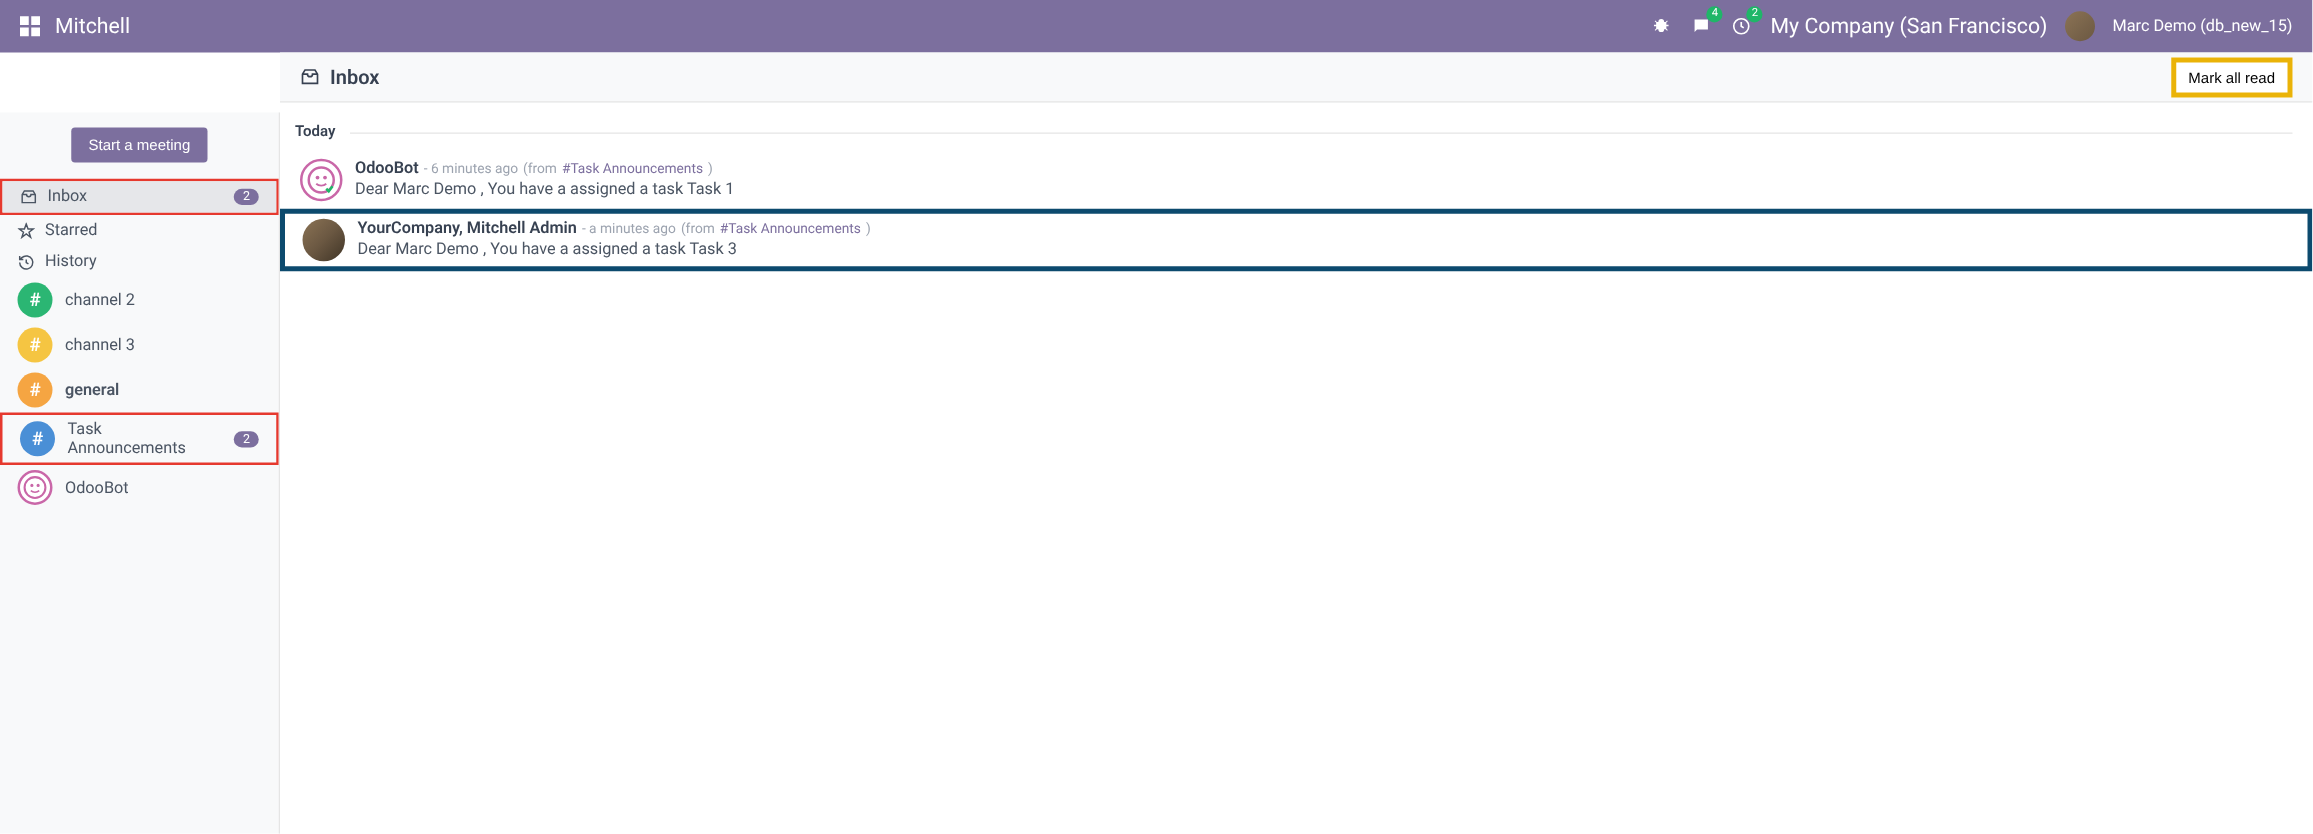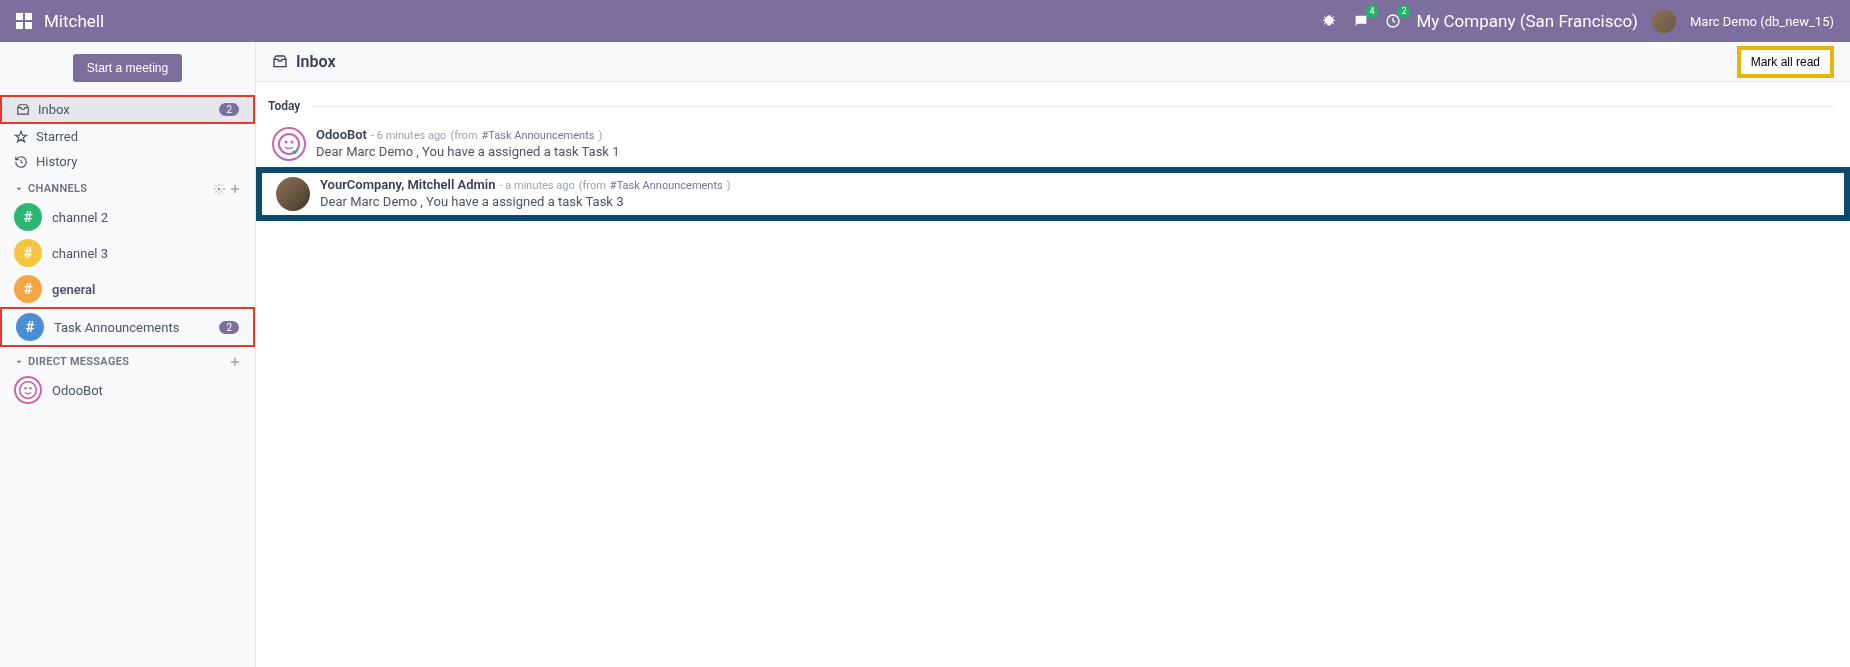--- a/index.html
+++ b/index.html
@@ -11,21 +11,21 @@
 .navbar-right { margin-left: auto; display: flex; align-items: center; gap: 14px; }
 .nav-icon { color: #fff; width: 18px; height: 18px; display: inline-flex; align-items: center; justify-content: center; position: relative; }
 .nav-badge { position: absolute; top: -7px; right: -8px; background: #1fb668; color: #fff; font-size: 9px; border-radius: 8px; padding: 1px 4px; min-width: 12px; text-align: center; line-height: 11px;}
 .company-name { color: #fff; font-size: 17px; }
 .avatar-small { width: 24px; height: 24px; border-radius: 50%; background: linear-gradient(135deg, #8b7355, #6b5842); display: inline-block; }
 .user-name { color: #fff; font-size: 13px; }
 .apps-icon { width: 16px; height: 16px; display: grid; grid-template-columns: 1fr 1fr; gap: 2px; }
 .apps-icon span { background: #fff; width: 7px; height: 7px; }
 
 .main { display: flex; height: 625px; }
-.sidebar { width: 256px; border-right: 1px solid #e5e5e5; background: #f8f9fa; display: flex; flex-direction: column; overflow-y: auto; }
+.sidebar { width: 224px; border-right: 1px solid #e5e5e5; background: #f8f9fa; display: flex; flex-direction: column; overflow-y: auto; margin-top: 48px; }
 .sidebar-top { padding: 12px; display: flex; justify-content: center; }
 .start-meeting { background: #7c6f9e; color: #fff; border: none; padding: 7px 14px; font-size: 12px; cursor: pointer; border-radius: 3px; }
 
 .sb-item { display: flex; align-items: center; padding: 5px 14px; gap: 8px; cursor: pointer; color: #4b5563; font-size: 13px; }
 .sb-item.active { background: #e6e7ea; }
 .sb-item-icon { width: 14px; height: 14px; display: inline-flex; align-items: center; justify-content: center; flex-shrink: 0; }
 .sb-badge { margin-left: auto; background: #7c6f9e; color: #fff; font-size: 10px; border-radius: 9px; padding: 1px 7px; min-width: 16px; text-align: center; }
 
 .sb-section { padding: 8px 14px 4px; display: flex; align-items: center; gap: 4px; color: #6b7280; font-size: 11px; font-weight: 600; letter-spacing: 0.3px; }
 .sb-section-actions { margin-left: auto; display: flex; gap: 4px; color: #9ca3af; }
@@ -52,21 +52,21 @@
 .msg-avatar { width: 34px; height: 34px; border-radius: 50%; flex-shrink: 0; }
 .msg-body { flex: 1; }
 .msg-header { display: flex; align-items: baseline; gap: 4px; flex-wrap: wrap; }
 .msg-author { font-weight: 600; color: #374151; font-size: 13px; }
 .msg-time { color: #9ca3af; font-size: 11px; }
 .msg-from { color: #9ca3af; font-size: 11px; }
 .msg-link { color: #7c6f9e; font-size: 11px; }
 .msg-link::before { content: "#"; }
 .msg-text { color: #4b5563; font-size: 13px; margin-top: 2px; }
 
-.msg.highlighted { border: 6px solid #0c4a6e; padding: 4px 14px; }
+.msg.highlighted { border: 4px solid #0c4a6e; padding: 4px 14px; }
 
 .odoo-bot-avatar { background: #fff; border: 2px solid #c967a8; display: flex; align-items: center; justify-content: center; }
 
 .mitchell-avatar { background: linear-gradient(135deg, #8b7355 0%, #6b5842 50%, #3f3426 100%); }
 
 svg { display: block; }
 </style>
 </head>
 <body>
 
@@ -134,35 +134,20 @@
 
     <div class="sb-item">
       <span class="sb-item-icon">
         <svg width="14" height="14" viewBox="0 0 24 24" fill="none" stroke="currentColor" stroke-width="2">
             <path d="M3 12a9 9 0 1 0 3-6.7L3 8 M3 3v5h5 M12 8v4l3 2"></path>
           </svg>
       </span>
       <span>History</span>
     </div>
 
-    <div class="sb-section">
-      <svg width="10" height="10" viewBox="0 0 24 24" fill="currentColor">
-          <path d="M6 9l6 6 6-6z"></path>
-        </svg>
-      <span>CHANNELS</span>
-      <span class="sb-section-actions">
-        <svg width="12" height="12" viewBox="0 0 24 24" fill="currentColor">
-            <circle cx="12" cy="12" r="3"></circle>
-            <path d="M12 1v4m0 14v4m8-11h4M1 12h4m12.4-6.4l2.8-2.8M4.8 19.2l2.8-2.8m0-8.8L4.8 4.8m14.4 14.4l-2.8-2.8" stroke="currentColor" stroke-width="2"></path>
-          </svg>
-        <svg width="12" height="12" viewBox="0 0 24 24" fill="none" stroke="currentColor" stroke-width="3">
-            <path d="M12 4v16m-8-8h16"></path>
-          </svg>
-      </span>
-    </div>
 
     <div class="ch-item">
       <span class="ch-avatar" style="background:#2bb673">#</span>
       <span>channel 2</span>
     </div>
     <div class="ch-item">
       <span class="ch-avatar" style="background:#f5c542">#</span>
       <span>channel 3</span>
     </div>
     <div class="ch-item">
@@ -170,31 +155,20 @@
       <span class="ch-bold">general</span>
     </div>
     <div class="highlight-box hb2">
       <div class="ch-item">
         <span class="ch-avatar" style="background:#4a8fd6">#</span>
         <span>Task Announcements</span>
         <span class="sb-badge" style="margin-left:auto">2</span>
       </div>
     </div>
 
-    <div class="sb-section">
-      <svg width="10" height="10" viewBox="0 0 24 24" fill="currentColor">
-          <path d="M6 9l6 6 6-6z"></path>
-        </svg>
-      <span>DIRECT MESSAGES</span>
-      <span class="sb-section-actions">
-        <svg width="12" height="12" viewBox="0 0 24 24" fill="none" stroke="currentColor" stroke-width="3">
-            <path d="M12 4v16m-8-8h16"></path>
-          </svg>
-      </span>
-    </div>
 
     <div class="ch-item">
       <span class="ch-avatar odoo-bot-avatar">
         <svg width="20" height="20" viewBox="0 0 24 24">
             <circle cx="12" cy="12" r="10" fill="none" stroke="#c967a8" stroke-width="2"></circle>
             <circle cx="9" cy="10" r="1.5" fill="#c967a8"></circle>
             <circle cx="15" cy="10" r="1.5" fill="#c967a8"></circle>
             <path d="M8 15c2 2 6 2 8 0" stroke="#c967a8" stroke-width="1.5" fill="none"></path>
           </svg>
       </span>

